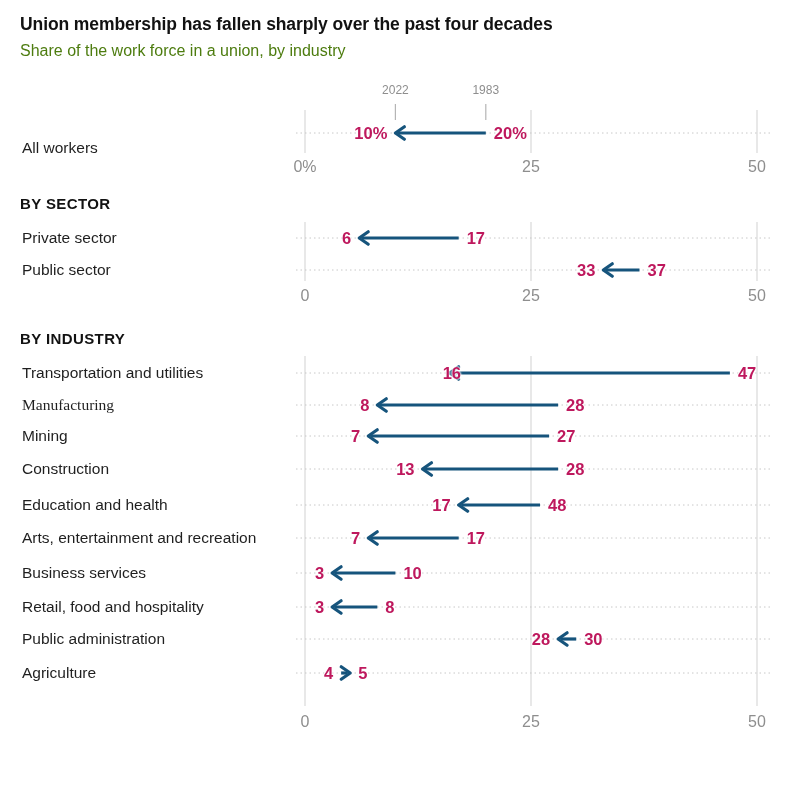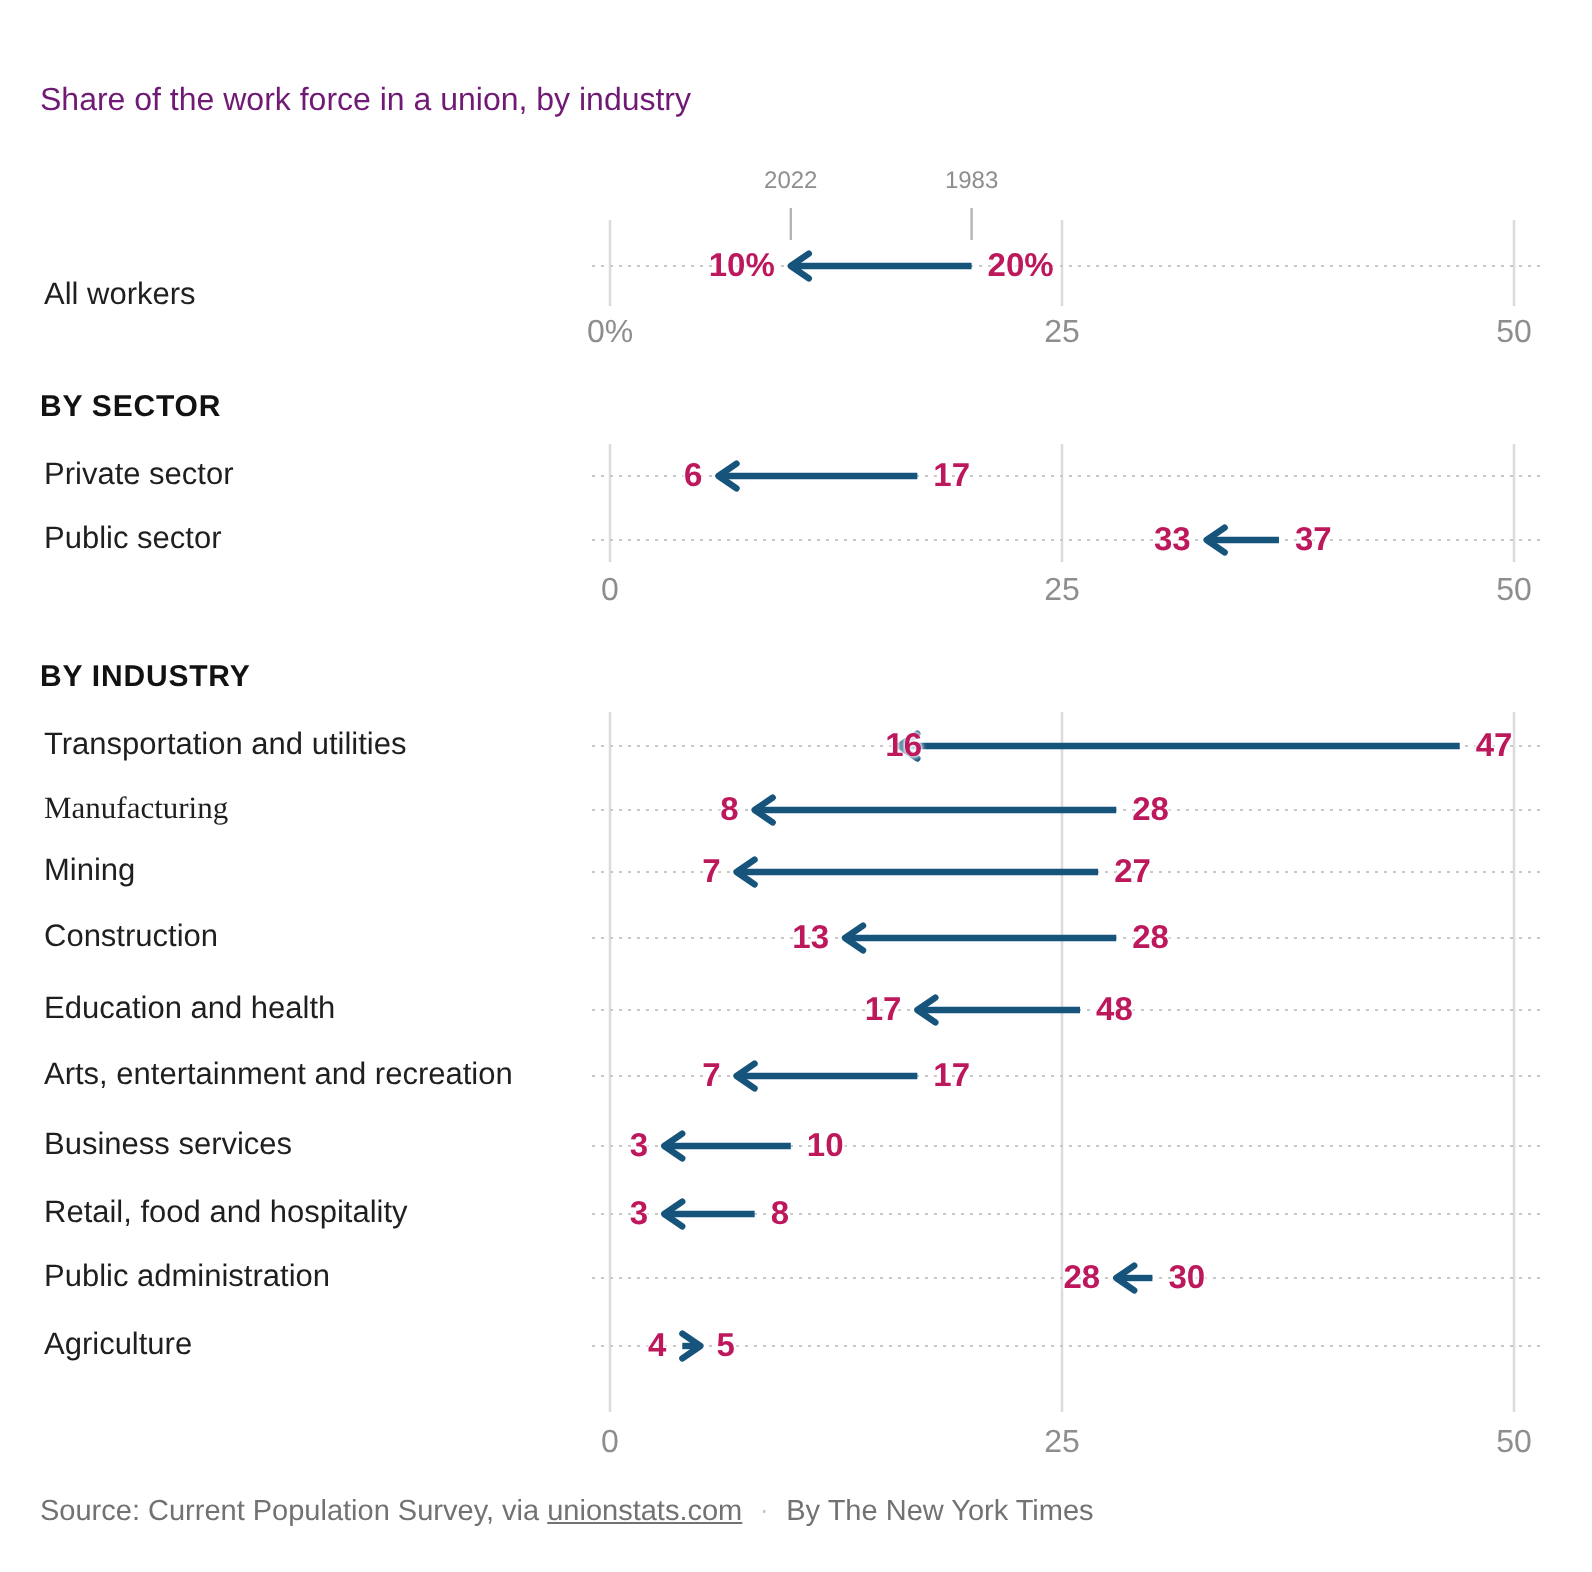--- a/index.html
+++ b/index.html
@@ -1,20 +1,20 @@
 <!DOCTYPE html>
 <html><head>
 <meta charset="utf-8">
 <style>
   html,body{margin:0;padding:0;background:#fff;}
   .page{position:relative;width:796px;height:786px;background:#fff;overflow:hidden;
         font-family:"Liberation Sans",sans-serif;}
   .abs{position:absolute;}
   .title{left:20px;top:14px;font-size:17.5px;font-weight:700;color:#121212;letter-spacing:-0.1px;}
-  .subtitle{left:20px;top:42px;font-size:16px;color:#701a75;}
+  .subtitle{left:20px;top:42px;font-size:16px;color:#4d7c0f;}
   .section-heading{left:20px;font-size:15px;font-weight:700;color:#121212;letter-spacing:0.4px;}
   .row-label{left:22px;font-size:15.5px;color:#1f1f1f;line-height:20px;white-space:nowrap;}
   .value-label{font-size:16.5px;font-weight:700;color:#be185d;line-height:18px;white-space:nowrap;
                text-shadow:0 0 2px #fff,0 0 2px #fff,0 0 3px #fff;}
   .value-label.right-align{transform:translateX(-100%);}
   .axis-label{font-size:16px;color:#8e8e8e;line-height:18px;transform:translateX(-50%);white-space:nowrap;}
   .year-label{font-size:12px;color:#8e8e8e;line-height:18px;transform:translateX(-50%);white-space:nowrap;}
   .footer{left:20px;top:748px;font-size:14.5px;color:#727272;white-space:nowrap;}
   .footer a{color:#727272;text-decoration:underline;cursor:pointer;}
   .footer .sep{color:#bcbcbc;margin:0 9px;font-size:12px;vertical-align:1px;}
@@ -70,20 +70,21 @@
       <line x1="377.32" y1="607" x2="334.62" y2="607" stroke="#16547c" stroke-width="3.2"></line>
       <path d="M 341.12 600.8 L 332.12 607 L 341.12 613.2" stroke="#16547c" stroke-width="3.2" fill="none" stroke-linecap="round" stroke-linejoin="round"></path>
       <line x1="296" y1="639" x2="770" y2="639" stroke="#c8c8c8" stroke-width="1" stroke-dasharray="1.5,3"></line>
       <line x1="576.2" y1="639" x2="560.62" y2="639" stroke="#16547c" stroke-width="3.2"></line>
       <path d="M 567.12 632.8 L 558.12 639 L 567.12 645.2" stroke="#16547c" stroke-width="3.2" fill="none" stroke-linecap="round" stroke-linejoin="round"></path>
       <line x1="296" y1="673" x2="770" y2="673" stroke="#c8c8c8" stroke-width="1" stroke-dasharray="1.5,3"></line>
       <line x1="341.15999999999997" y1="673" x2="347.7" y2="673" stroke="#16547c" stroke-width="3.2"></line>
       <path d="M 341.2 666.8 L 350.2 673 L 341.2 679.2" stroke="#16547c" stroke-width="3.2" fill="none" stroke-linecap="round" stroke-linejoin="round"></path>
     </svg>
 
+  <div class="abs title">Union membership has fallen sharply over the past four decades</div>
   <div class="abs subtitle">Share of the work force in a union, by industry</div>
 
   <div id="overlay-root">
       <div class="abs axis-label" style="left: 305px; top: 158px;">0%</div>
       <div class="abs axis-label" style="left: 531px; top: 158px;">25</div>
       <div class="abs axis-label" style="left: 757px; top: 158px;">50</div>
       <div class="abs row-label" style="top: 138px; text-align: center;">All workers</div>
       <div class="abs value-label right-align" style="top: 124px; left: 387.4px;">10%</div>
       <div class="abs value-label" style="top: 124px; left: 493.8px;">20%</div>
       <div class="abs year-label" style="left: 395.4px; top: 81px;">2022</div>
@@ -127,16 +128,13 @@
       <div class="abs value-label right-align" style="top: 598px; left: 324.12px;">3</div>
       <div class="abs value-label" style="top: 598px; left: 385.32px;">8</div>
       <div class="abs row-label" style="top: 629px;">Public administration</div>
       <div class="abs value-label right-align" style="top: 630px; left: 550.12px;">28</div>
       <div class="abs value-label" style="top: 630px; left: 584.2px;">30</div>
       <div class="abs row-label" style="top: 663px;">Agriculture</div>
       <div class="abs value-label" style="top: 664px; left: 358.2px;">5</div>
       <div class="abs value-label right-align" style="top: 664px; left: 333.16px;">4</div>
     </div>
 
-  <div class="abs footer">
-    <span>Source: Current Population Survey, via </span><a>unionstats.com</a><span class="sep">·</span><span>By The New York Times</span>
-  </div>
 </div>
 
 </body></html>

